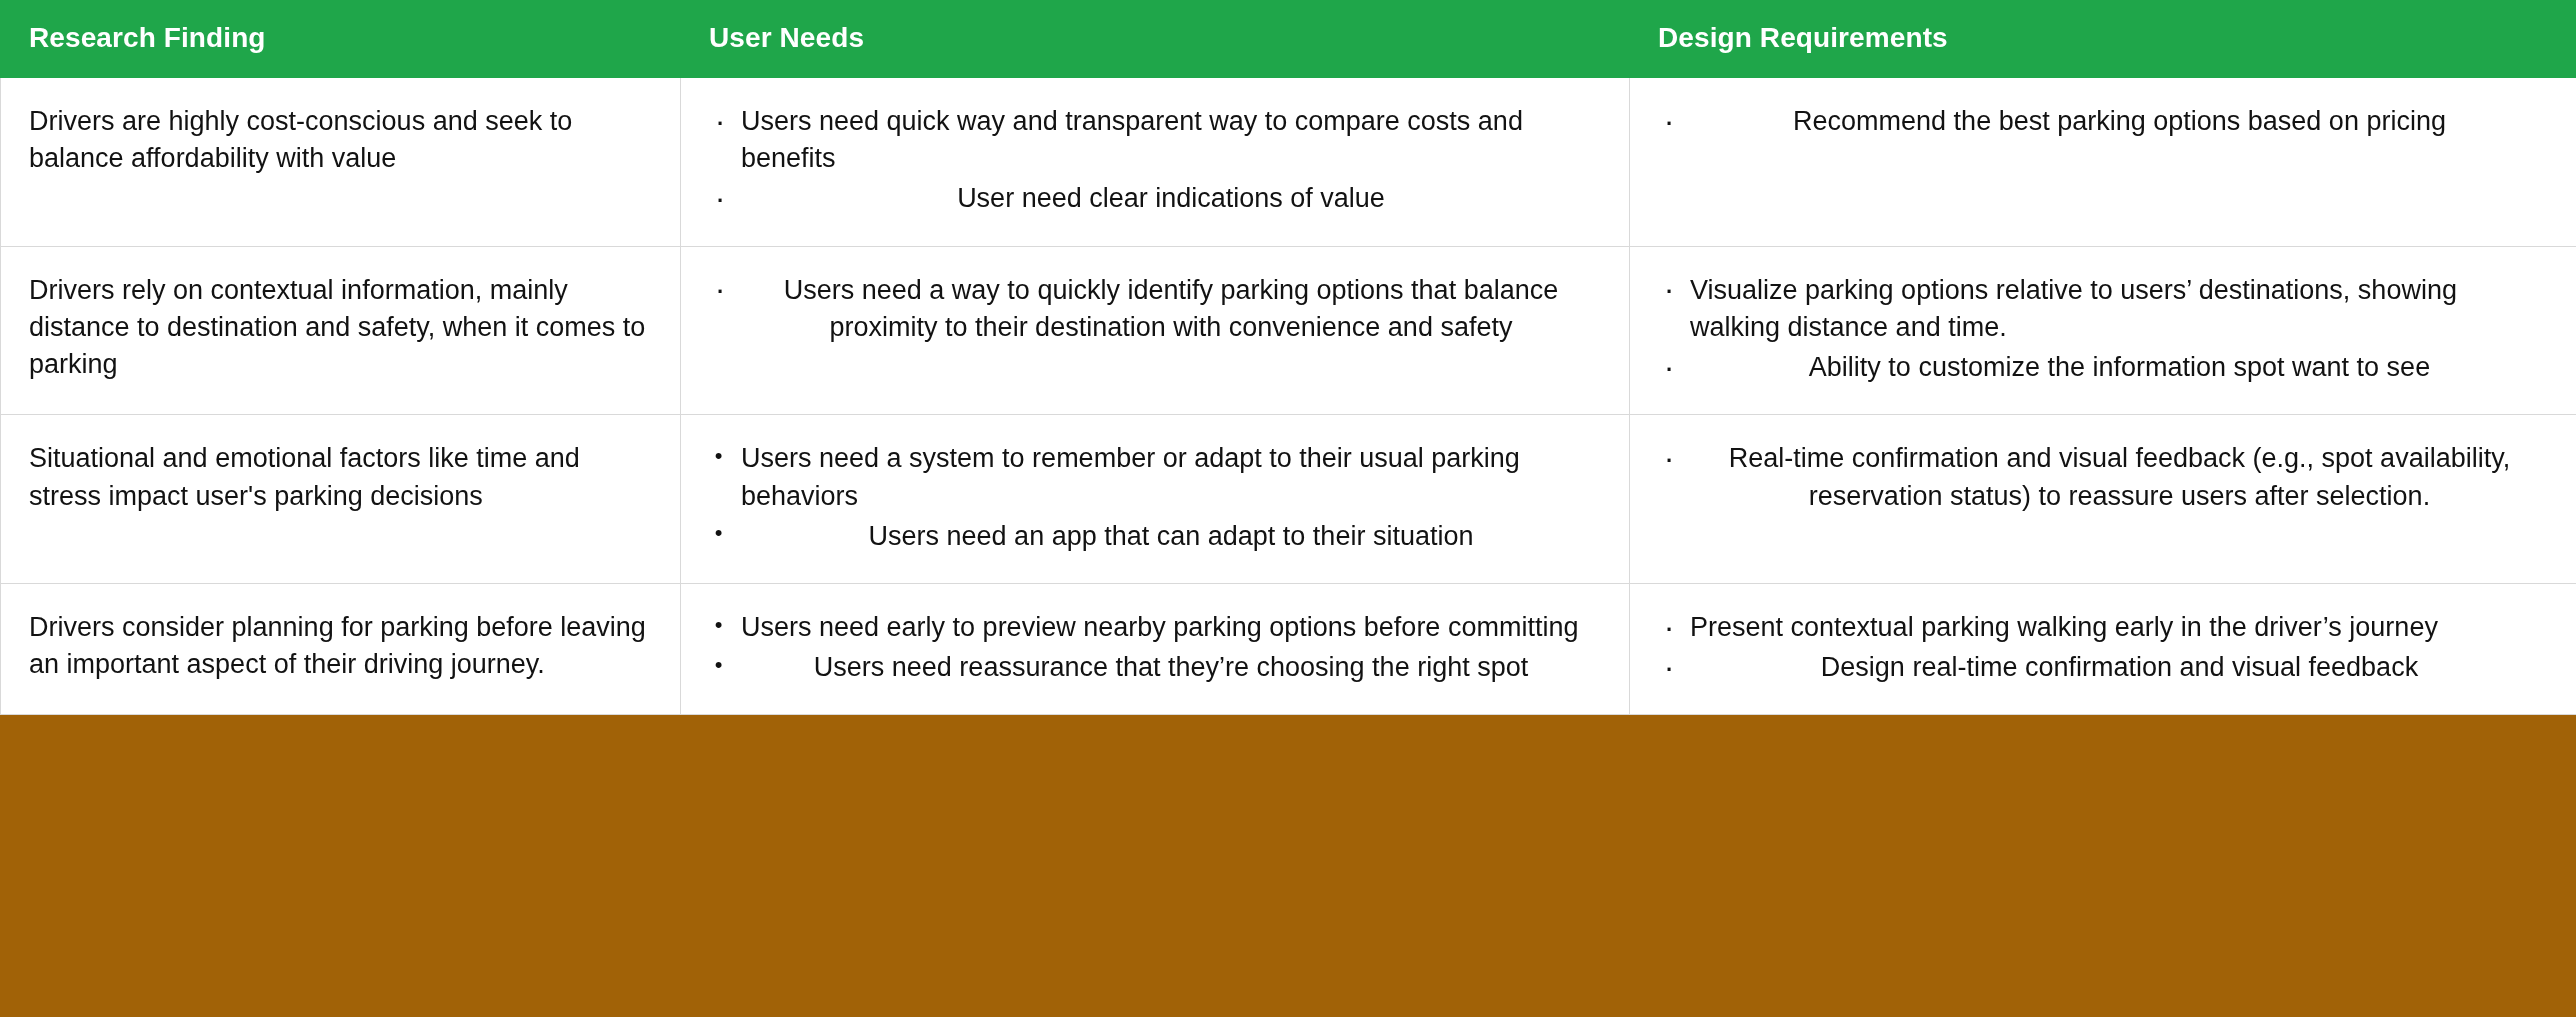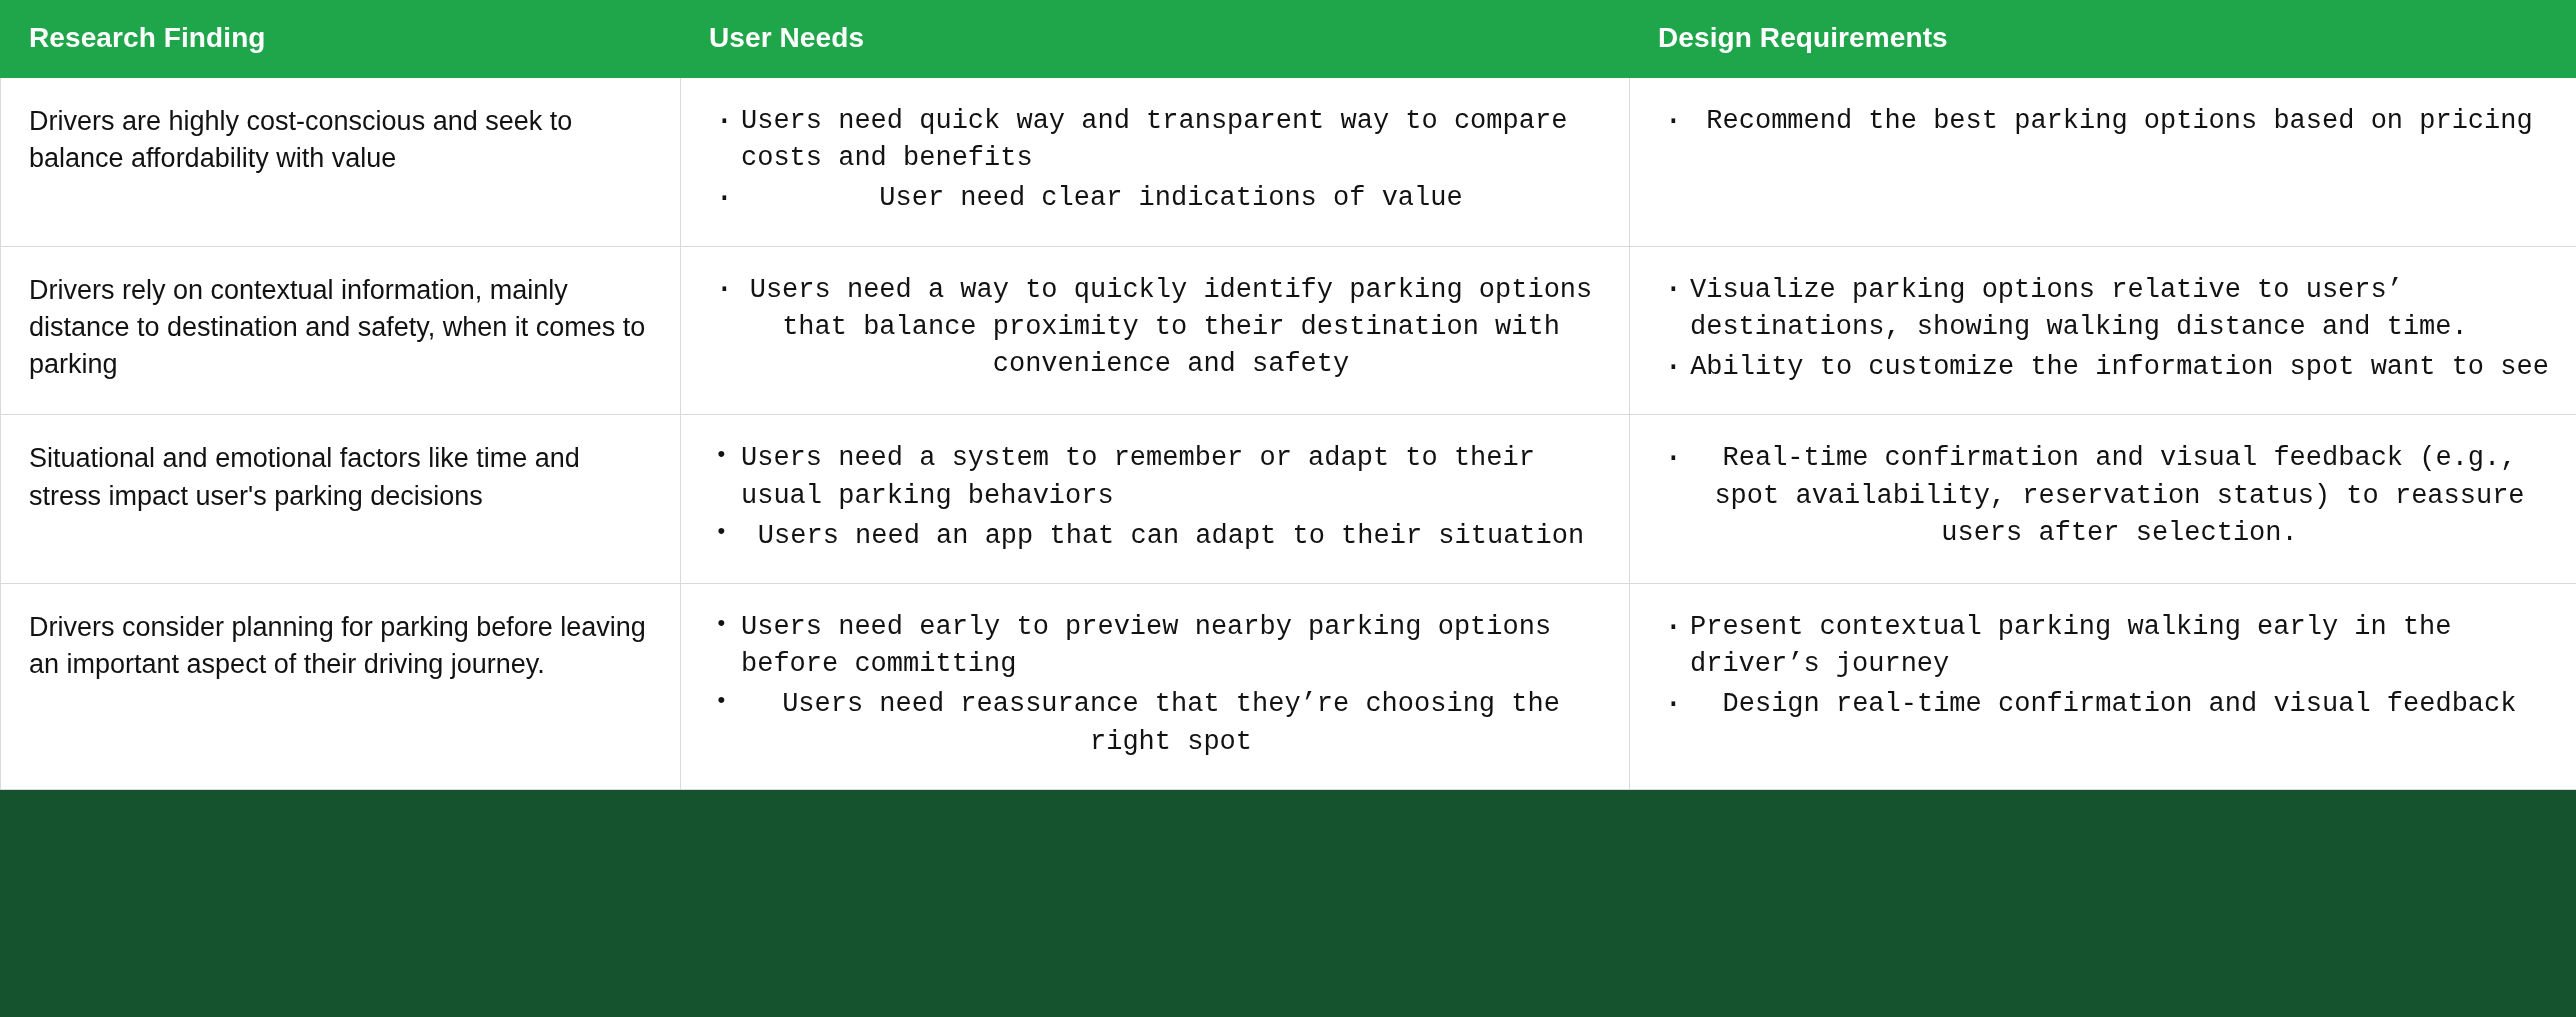--- a/index.html
+++ b/index.html
@@ -11,21 +11,21 @@
     width: 2576px;
     height: 1018px;
     font-family: "Liberation Sans", sans-serif;
     -webkit-font-smoothing: antialiased;
   }
 
   .sheet {
     width: 2576px;
     height: 1018px;
     box-sizing: border-box;
-    background: #14532d;
+    background: #a16207;
     padding: 0;
   }
 
   table.matrix {
     border-collapse: collapse;
     table-layout: fixed;
     width: 2576px;
     margin: 0;
   }
 
@@ -69,21 +69,20 @@
   ul.bullets {
     list-style: none;
     margin: 0;
     padding: 0;
   }
 
   ul.bullets li {
     position: relative;
     padding-left: 32px;
     margin: 0 0 2.9px 0;
-    font-family: Liberation Mono, monospace;
   }
 
   ul.bullets li:last-child {
     margin-bottom: 0;
     text-align: center;
   }
 
   ul.bullets li::before {
     position: absolute;
     left: 5.8px;

